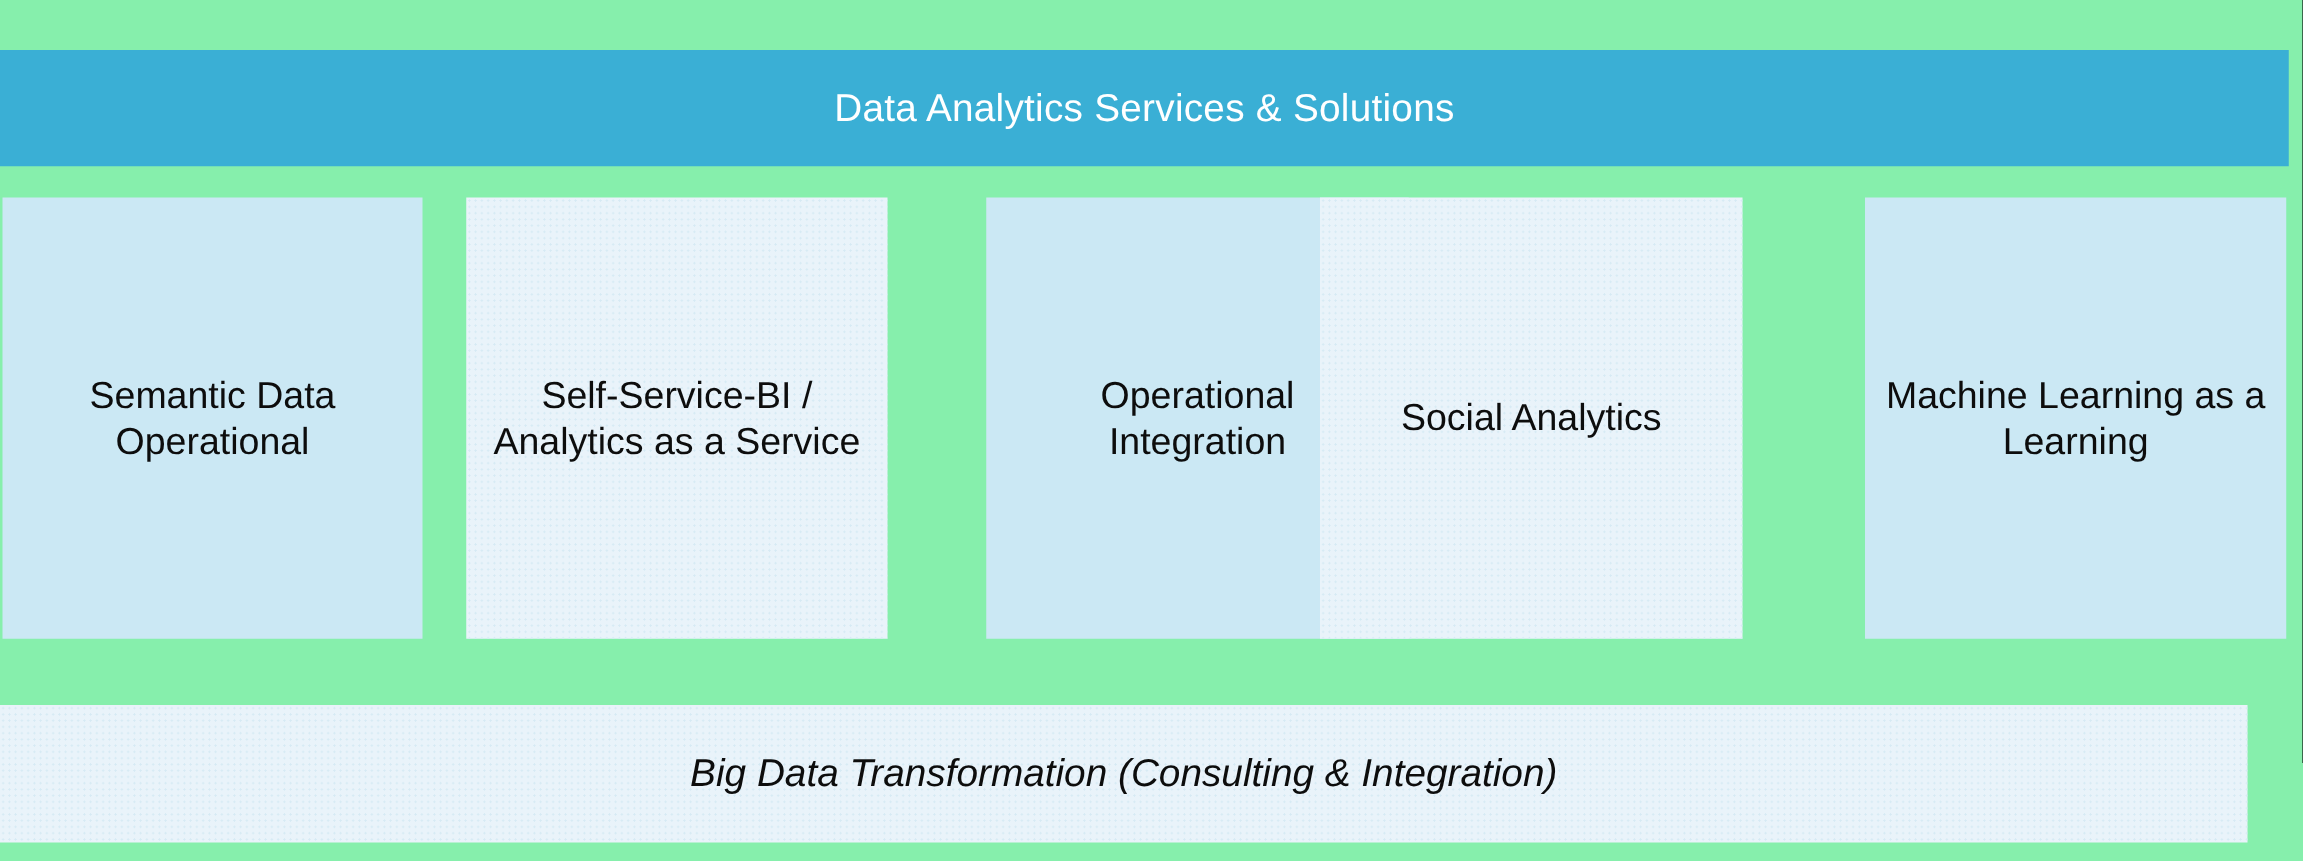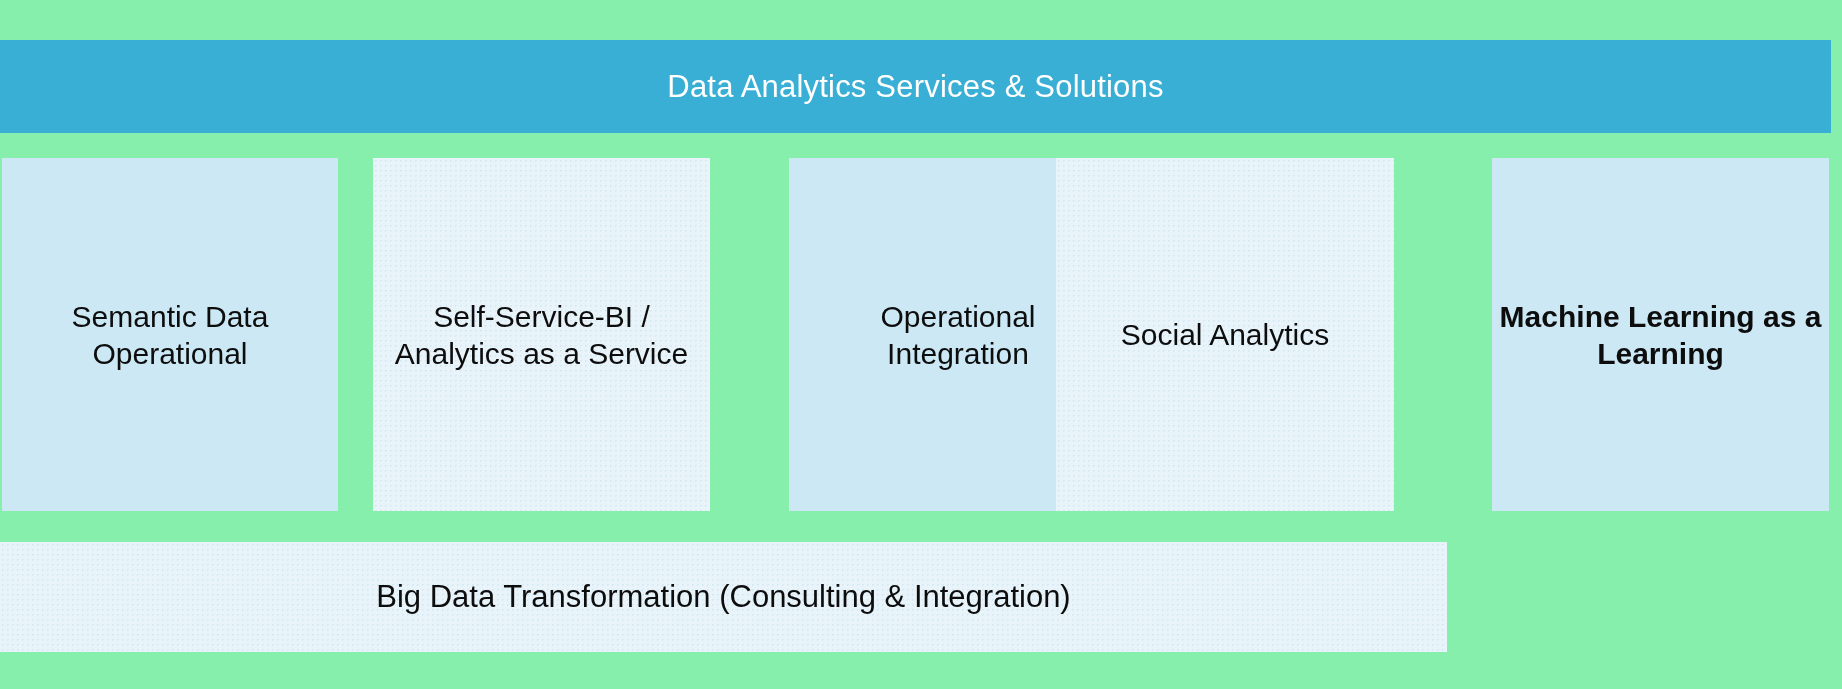--- a/index.html
+++ b/index.html
@@ -53,33 +53,34 @@
     background-size: 5px 5px;
   }
   .service-box .line {
     display: block;
     white-space: nowrap;
   }
   .box-1 { left: 2px;    width: 336px; }
   .box-2 { left: 373px;  width: 337px; }
   .box-3 { left: 789px;  width: 338px; }
   .box-4 { left: 1056px; width: 338px; }
-  .box-5 { left: 1492px; width: 337px; font-weight: bold; }
+  .box-5 { left: 1492px; width: 337px; }
   .foundation-bar {
     position: absolute;
     left: 0;
-    top: 542px;
-    width: 1447px;
+    top: 564px;
+    width: 1798px;
     height: 110px;
     background-color: #E9F3FA;
     background-image: radial-gradient(#D6EAF4 1px, rgba(0,0,0,0) 1px);
     background-size: 5px 5px;
     display: flex;
     align-items: center;
     justify-content: center;
+    font-style: italic;
   }
   .foundation-bar .foundation-text {
     color: #0D0D0D;
     font-size: 31px;
     white-space: nowrap;
   }
 </style>
 </head>
 <body>
 

